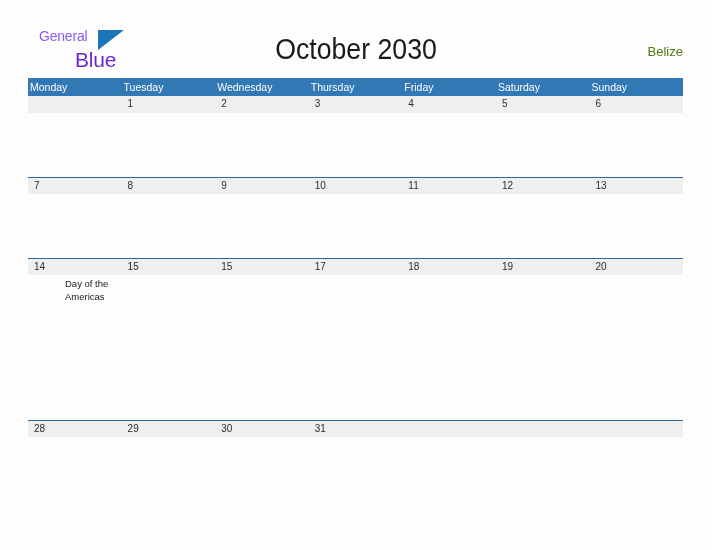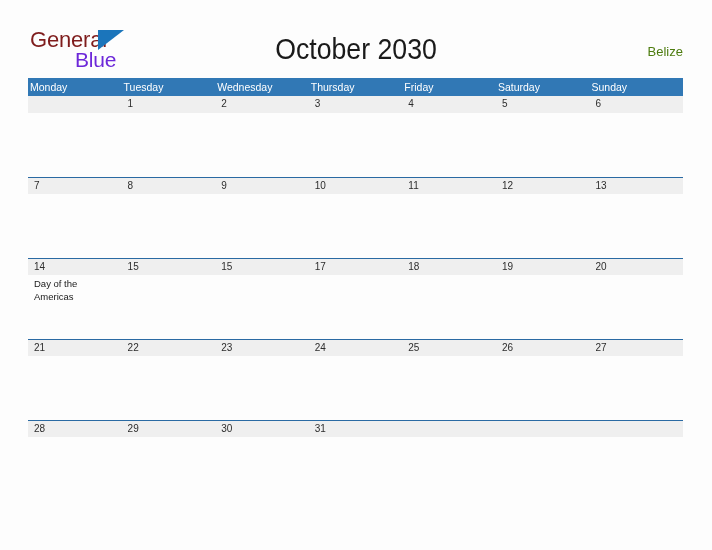--- a/index.html
+++ b/index.html
@@ -35,24 +35,24 @@
     position: absolute;
     left: 30px;
     top: 29px;
     width: 120px;
     height: 44px;
     line-height: 1;
     user-select: none;
   }
   .logo-general {
     position: absolute;
-    left: 0;
+    left: 9px;
     top: 0;
-    font-size: 22px;
-    color: #7f1d1d;
+    font-size: 14px;
+    color: #8b5cf6;
     letter-spacing: -0.2px;
     font-family: "Liberation Sans", sans-serif;
   }
   .logo-blue {
     position: absolute;
     left: 45px;
     top: 20px;
     font-size: 21px;
     color: #6d28d9;
     letter-spacing: -0.2px;
@@ -135,20 +135,21 @@
     color: #2d2d2d;
     padding-left: 6px;
     box-sizing: border-box;
     line-height: 16px;
     white-space: nowrap;
   }
 
   .event-band {
     display: flex;
     height: 44px;
+    margin-left: 31px;
   }
   .event-cell {
     flex: 1 1 0;
     padding-left: 6px;
     padding-top: 3px;
     box-sizing: border-box;
     font-size: 9.5px;
     color: #1a1a1a;
     line-height: 12.5px;
     word-wrap: break-word;
@@ -288,29 +289,20 @@
         <div class="event-cell">
             <span class="event-text"></span>
           </div>
         <div class="event-cell">
             <span class="event-text"></span>
           </div>
       </div>
     </div>
 
     <div class="week-row">
-      <div class="daynum-band">
-        <div class="daynum-cell">21</div>
-        <div class="daynum-cell">22</div>
-        <div class="daynum-cell">23</div>
-        <div class="daynum-cell">24</div>
-        <div class="daynum-cell">25</div>
-        <div class="daynum-cell">26</div>
-        <div class="daynum-cell">27</div>
-      </div>
       <div class="event-band">
         <div class="event-cell">
             <span class="event-text"></span>
           </div>
         <div class="event-cell">
             <span class="event-text"></span>
           </div>
         <div class="event-cell">
             <span class="event-text"></span>
           </div>

